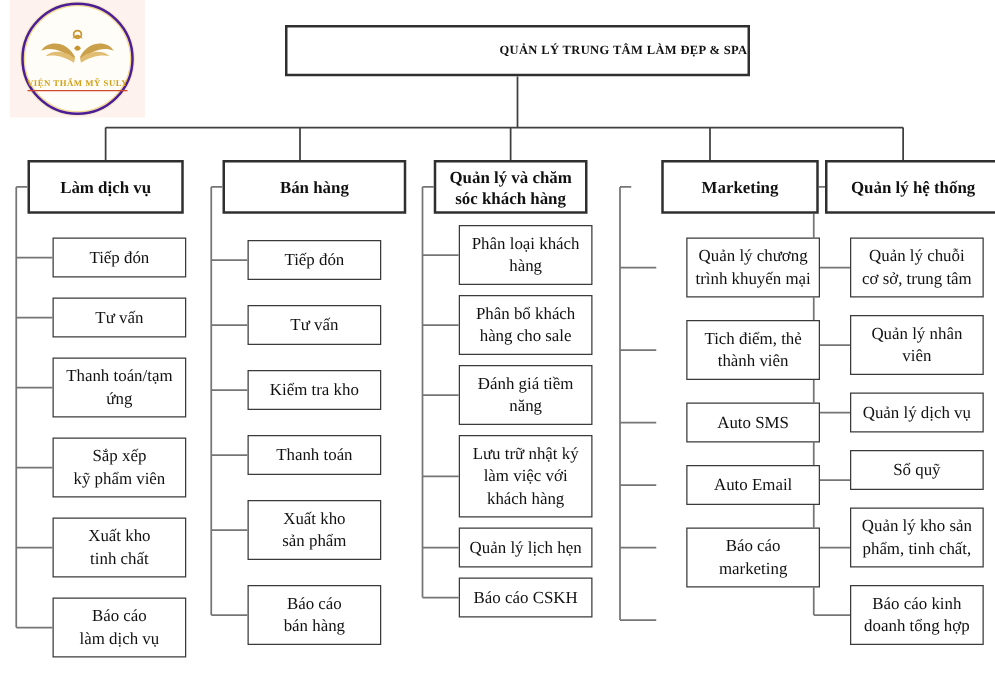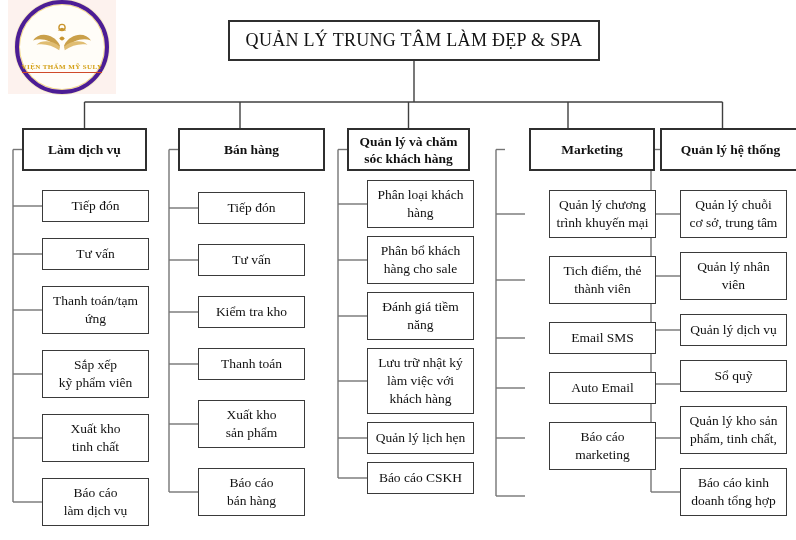--- a/index.html
+++ b/index.html
@@ -7,32 +7,32 @@
     position:relative;width:796px;height:540px;background:#ffffff;overflow:hidden;
     font-family:"Liberation Serif", serif;color:#111;
   }
   
   .connectors{position:absolute;left:0;top:0;width:796px;height:540px;pointer-events:none;}
   
   .logo{position:absolute;left:8px;top:0;width:108px;height:94px;background:#fdf2ee;
         display:flex;align-items:center;justify-content:center;}
   .logo-circle{
     width:86px;height:86px;border-radius:50%;background:#fffdf8;
-    border:4px solid #4c1d95;box-shadow:inset 0 0 0 1px #f3d78a, 0 0 0 1px #f3e7c9;
+    border:2px solid #4c1d95;box-shadow:inset 0 0 0 1px #f3d78a, 0 0 0 1px #f3e7c9;
     display:flex;flex-direction:column;align-items:center;justify-content:center;
   }
   .logo-text{
     font-size:7px;font-weight:bold;color:#d4a017;letter-spacing:.4px;white-space:nowrap;
     border-bottom:1px solid #cf4a2a;padding-bottom:1px;margin-top:1px;
   }
   
   .root-box{
     position:absolute;left:228px;top:20px;width:368px;height:37px;background:#fff;
-    border:2px solid #2f2f2f;display:flex;align-items:center;justify-content:center;
-    font-weight:normal;font-size:18px;letter-spacing:.3px;z-index:2;text-align:center;
+    border:2px solid #2f2f2f;display:flex;align-items:center;justify-content:flex-end;
+    font-weight:bold;font-size:10px;letter-spacing:.3px;z-index:2;text-align:center;
   }
   
   .org-column{position:absolute;top:128px;z-index:2;}
   .col-1{left:22px;width:125px;--gap:16px;--ctop:62px;}
   .col-2{left:178px;width:147px;--gap:20px;--ctop:64px;}
   .col-3{left:347px;width:123px;--gap:8px;--ctop:52px;}
   .col-4{left:529px;width:126px;--gap:18px;--ctop:62px;}
   .col-5{left:660px;width:141px;--gap:14px;--ctop:62px;}
   .column-header{
     width:100%;height:43px;box-sizing:border-box;background:#fff;border:2px solid #2f2f2f;
@@ -218,21 +218,21 @@
     <div class="column-children">
           <div class="child-box">
     <span>Quản lý chương
 trình khuyến mại</span>
   </div>
           <div class="child-box">
     <span>Tich điểm, thẻ
 thành viên</span>
   </div>
           <div class="child-box">
-    <span>Email SMS</span>
+    <span>Auto SMS</span>
   </div>
           <div class="child-box">
     <span>Auto Email</span>
   </div>
           <div class="child-box">
     <span>Báo cáo
 marketing</span>
   </div>
         </div>
   </div>

